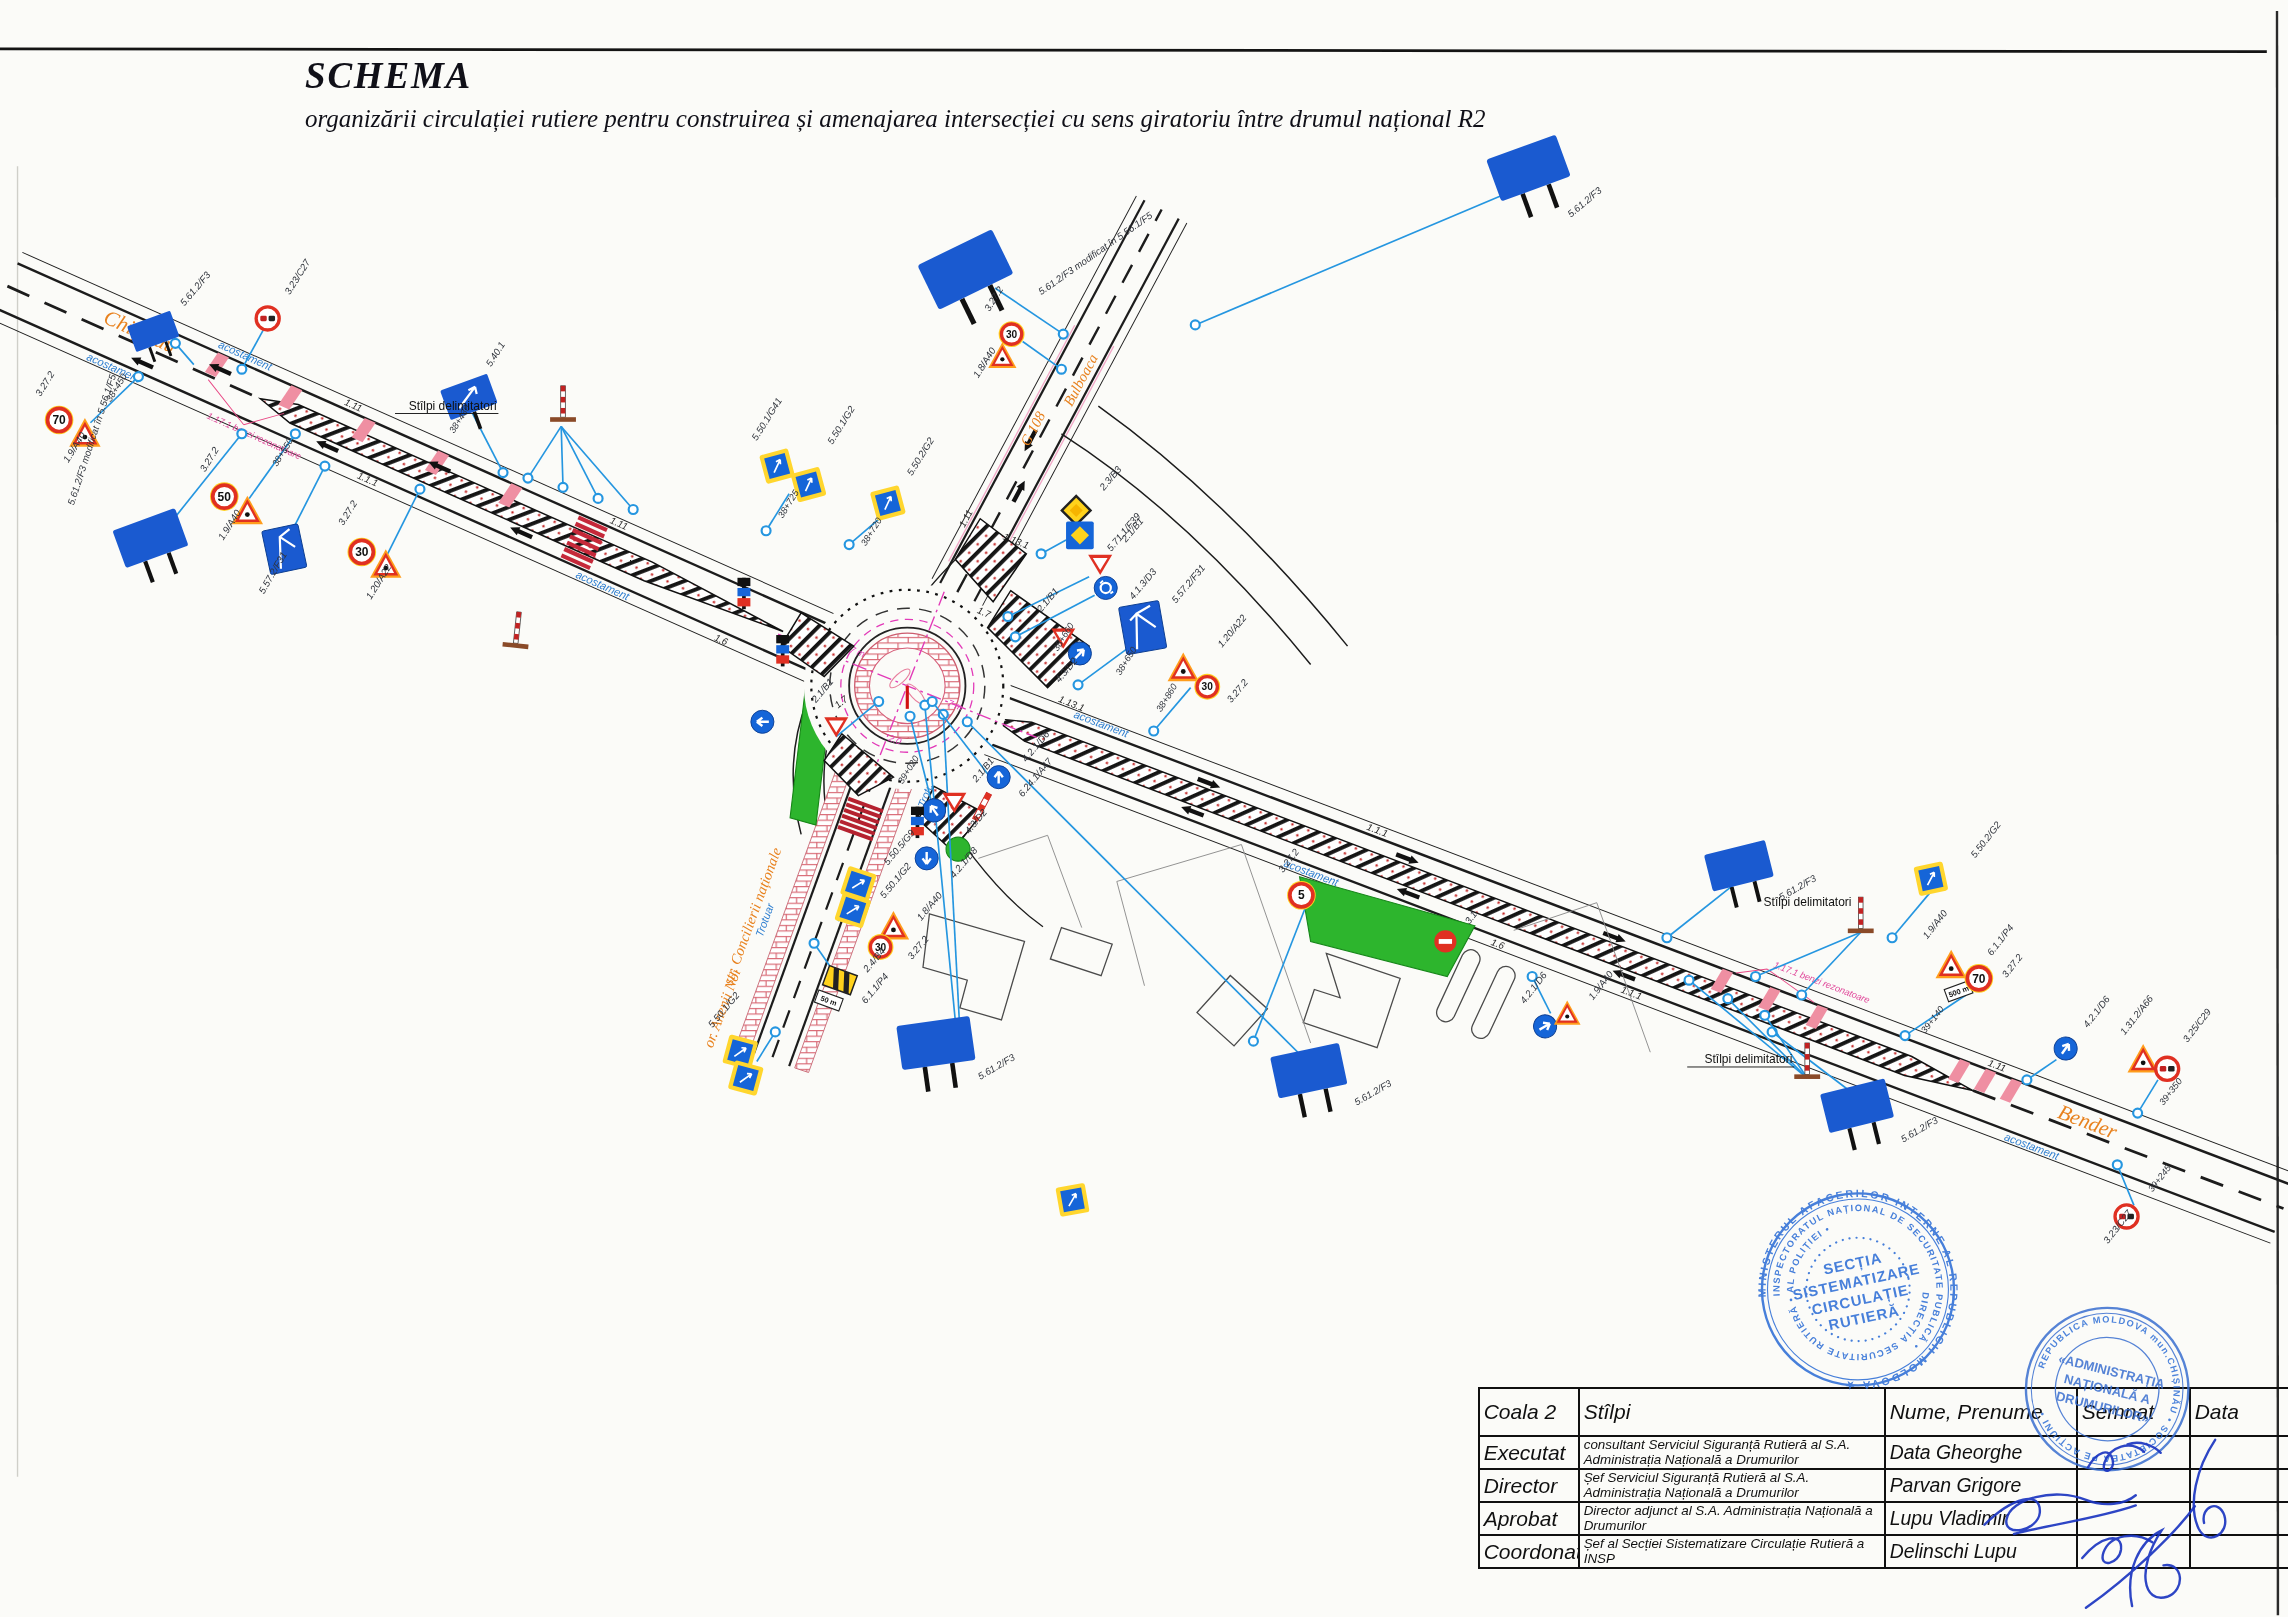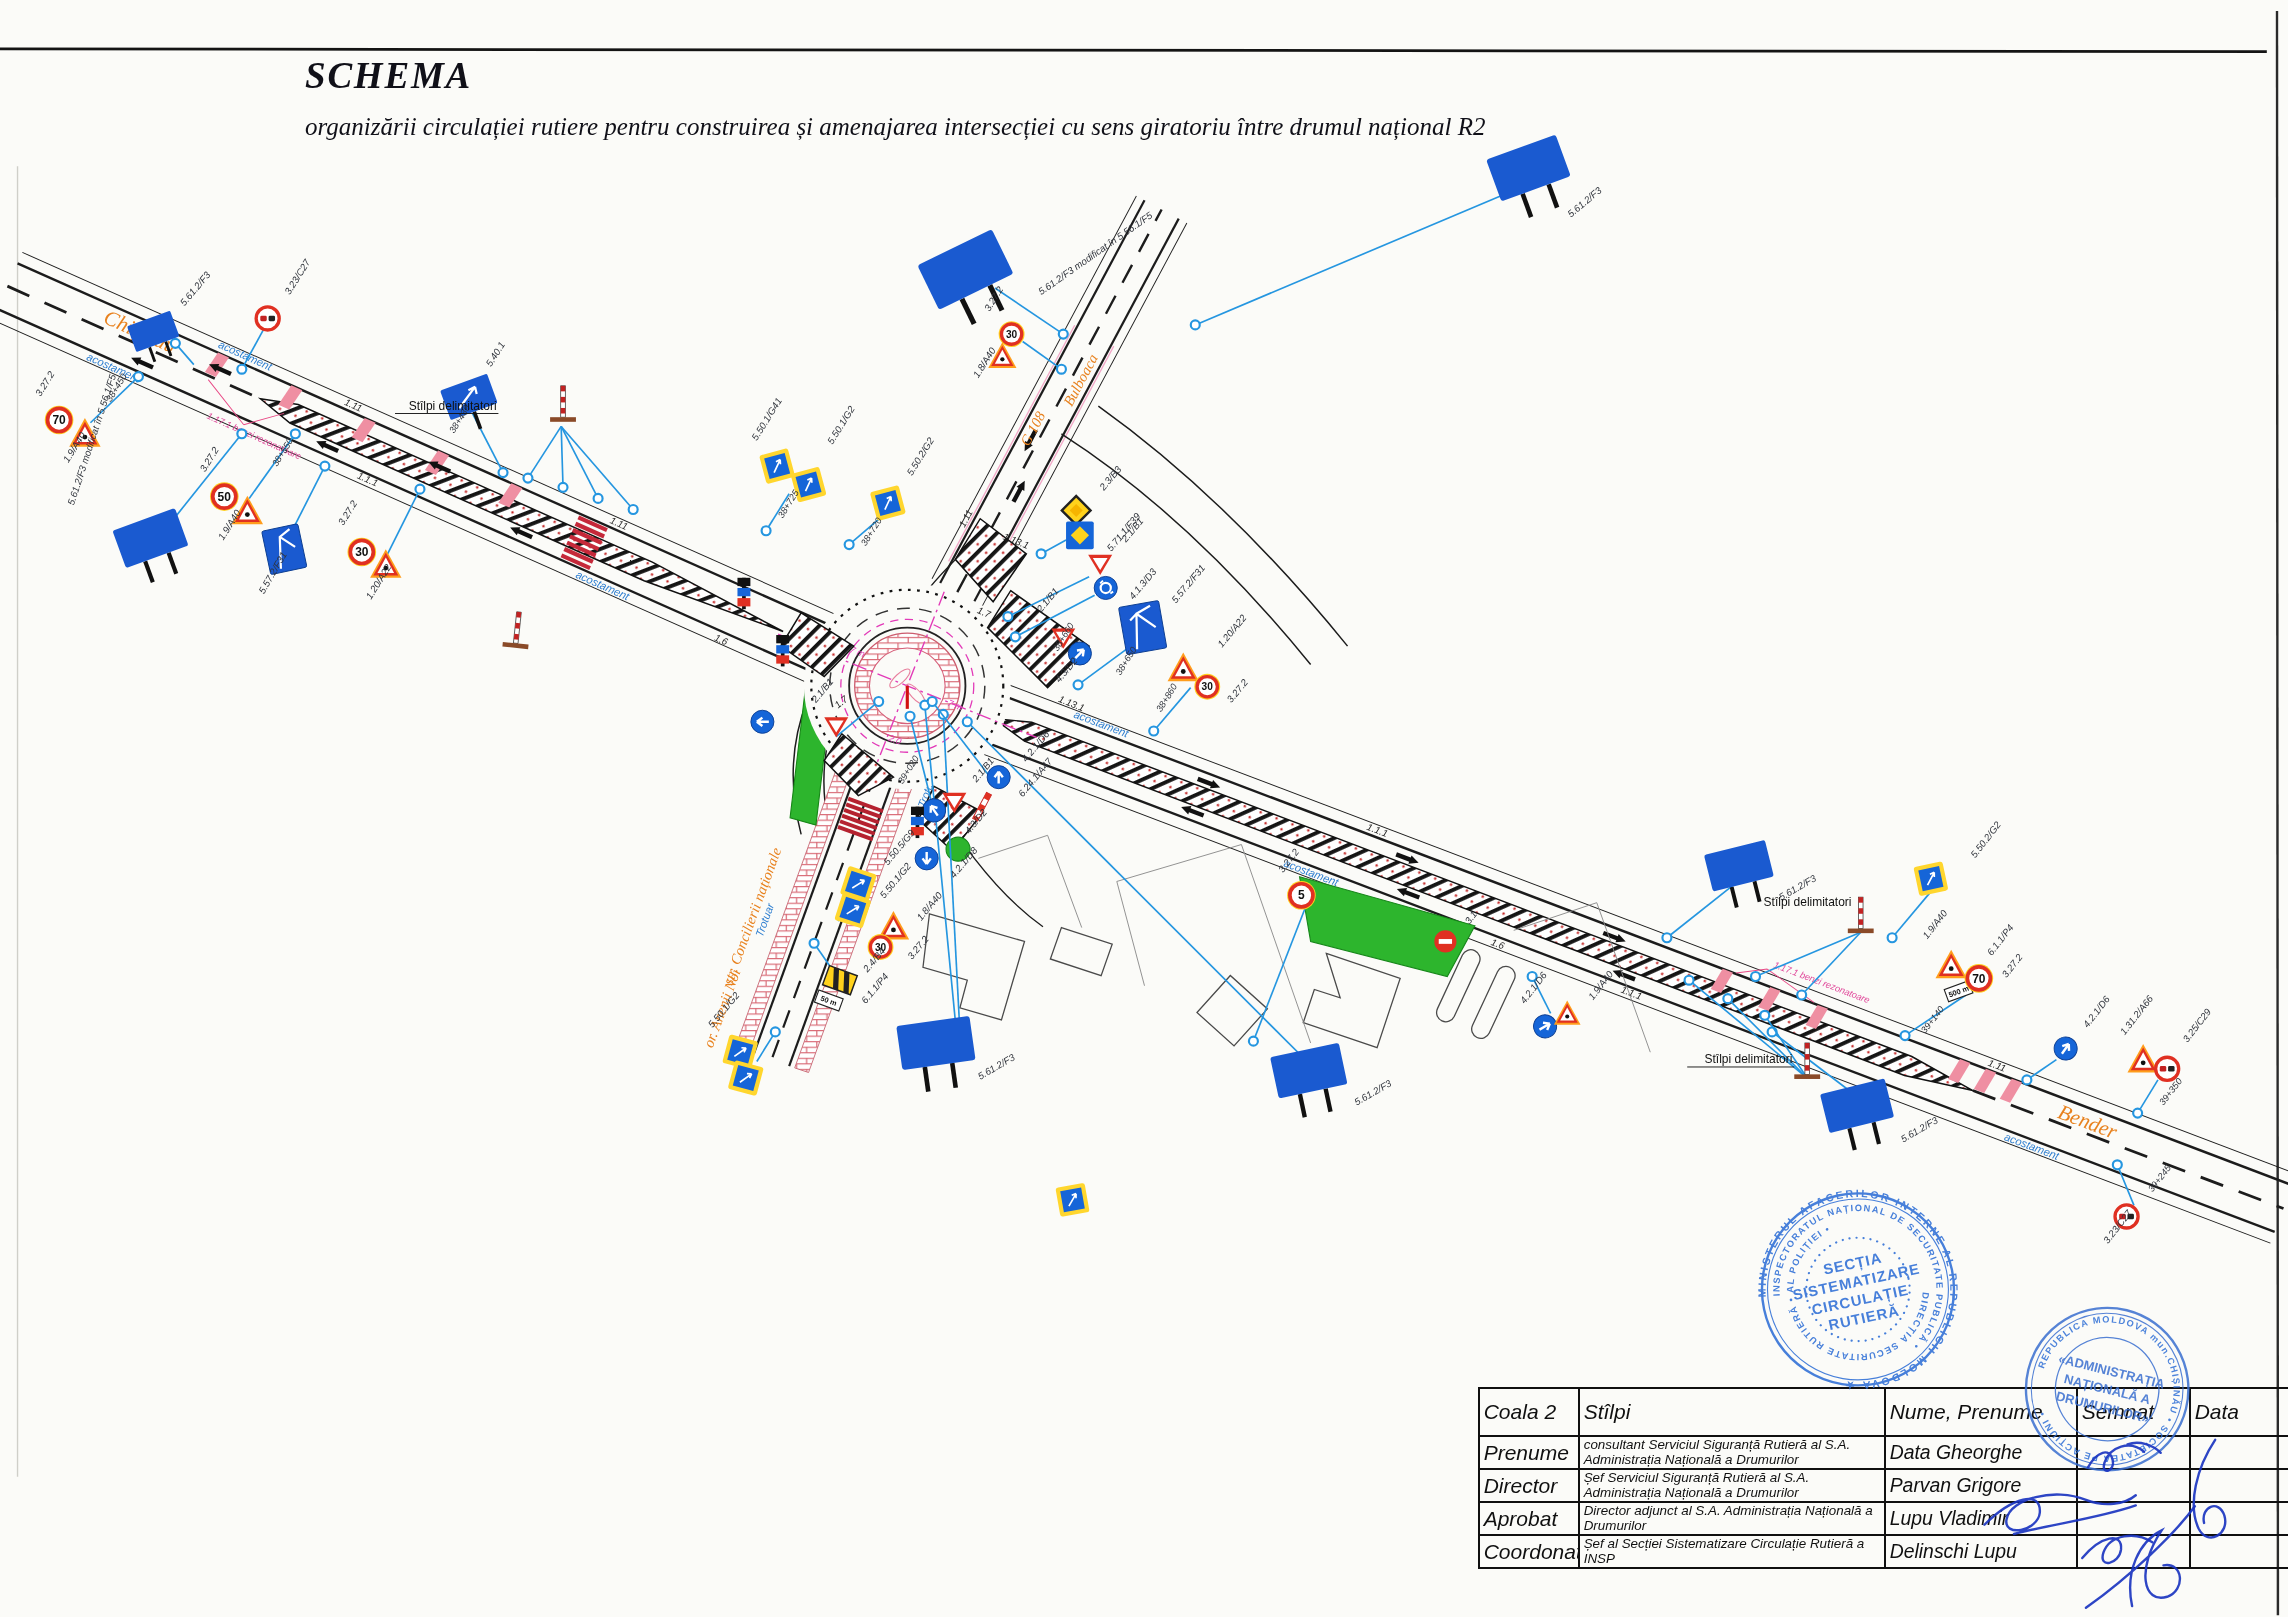--- a/index.html
+++ b/index.html
@@ -1,21 +1,21 @@
 <!DOCTYPE html>
 <html style="font-size:14.8px"><head>
 <meta charset="utf-8">
 <style>
   html,body{margin:0;padding:0;background:#6f6f6f}
   .page{position:relative;width:2289px;height:1618px;background:#fbfbf8;overflow:hidden;
         font-family:"Liberation Sans",sans-serif}
   
   .hdr{position:absolute;left:305px;top:54px;width:1384px;text-align:left;color:#101018}
   .hdr .t1{font:600 italic 37px "Liberation Serif",serif;letter-spacing:1.8px}
-  .hdr .t2{font:italic 25px/1.5 "Liberation Serif",serif;margin-top:11px}
+  .hdr .t2{font:italic 25px/1.5 "Liberation Serif",serif;margin-top:3px}
   
   table.appr{position:absolute;left:1478px;top:1387px;width:810px;border-collapse:collapse;
              table-layout:fixed;color:#101010}
   .appr td,.appr th{border:2.2px solid #101010;overflow:hidden;padding:0 3.7px;vertical-align:middle}
   .appr th{font:italic 21px "Liberation Sans",sans-serif;font-weight:normal;text-align:left}
   .appr .role{font:italic 21px "Liberation Sans",sans-serif}
   .appr .func{font:italic 13.4px/1.1 "Liberation Sans",sans-serif}
   .appr .name{font:italic 19.4px "Liberation Sans",sans-serif}
   
   text{user-select:none}
@@ -573,21 +573,21 @@
       </colgroup>
   <tbody>
         <tr style="height:48px">
     <th>Coala 2</th>
     <th>Stîlpi</th>
     <th>Nume, Prenume</th>
     <th>Semnat</th>
     <th>Data</th>
   </tr>
   <tr style="height:33px">
-    <td class="role">Prenume</td>
+    <td class="role">Executat</td>
     <td class="func">consultant Serviciul Siguranță Rutieră al S.A. Administrația Națională a Drumurilor</td>
     <td class="name">Data Gheorghe</td>
     <td></td>
     <td></td>
   </tr>
   <tr style="height:33px">
     <td class="role">Director</td>
     <td class="func">Șef Serviciul Siguranță Rutieră al S.A. Administrația Națională a Drumurilor</td>
     <td class="name">Parvan Grigore</td>
     <td></td>

